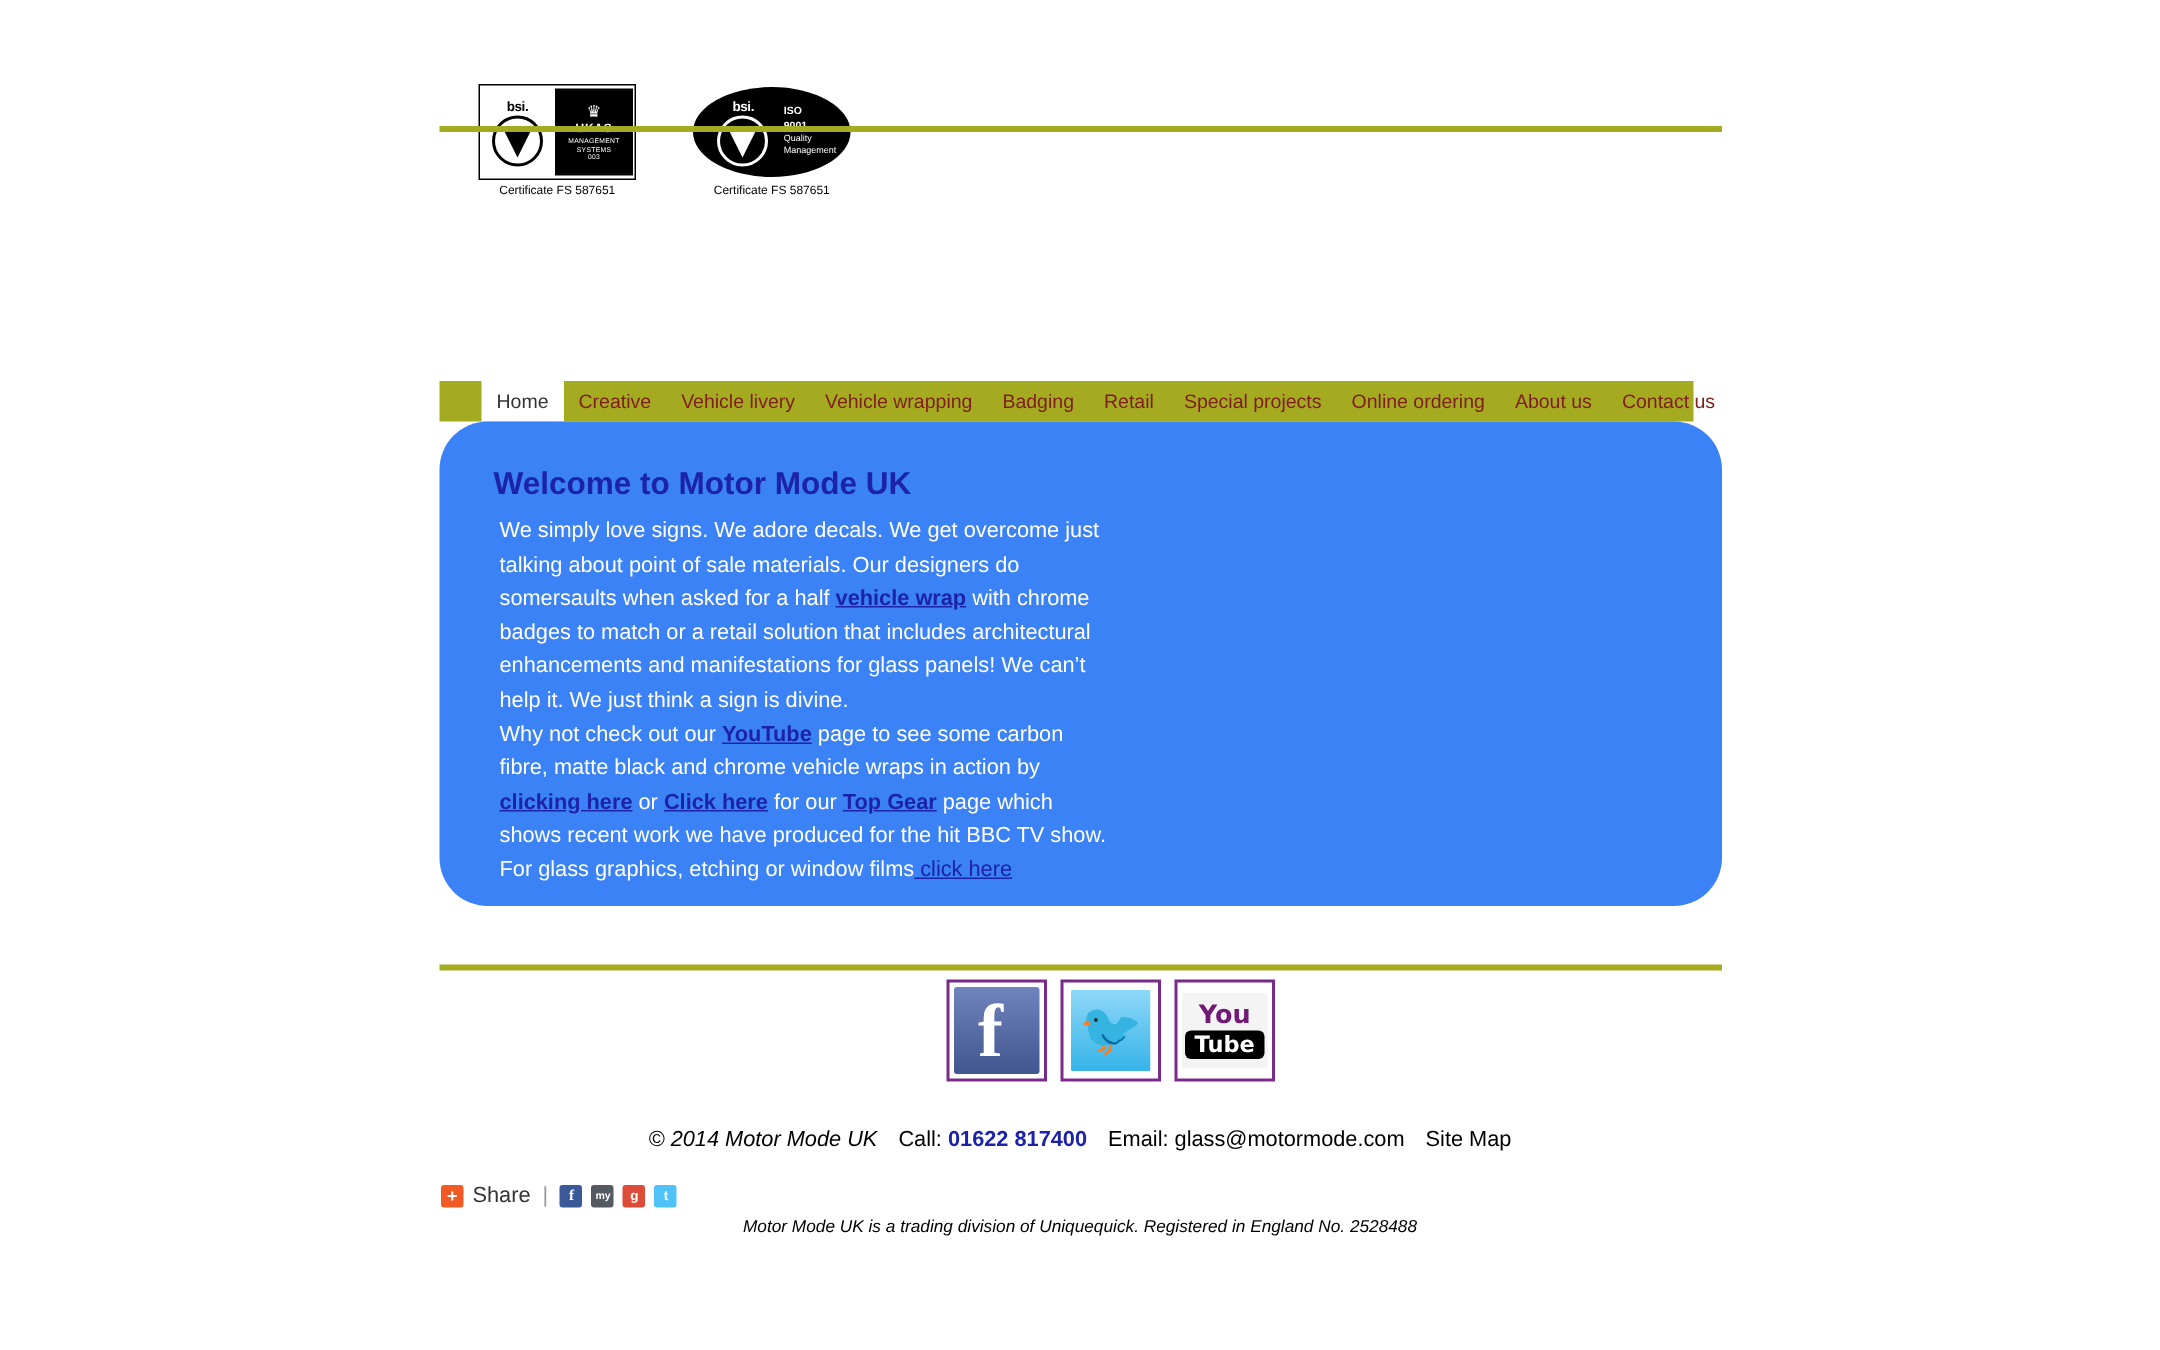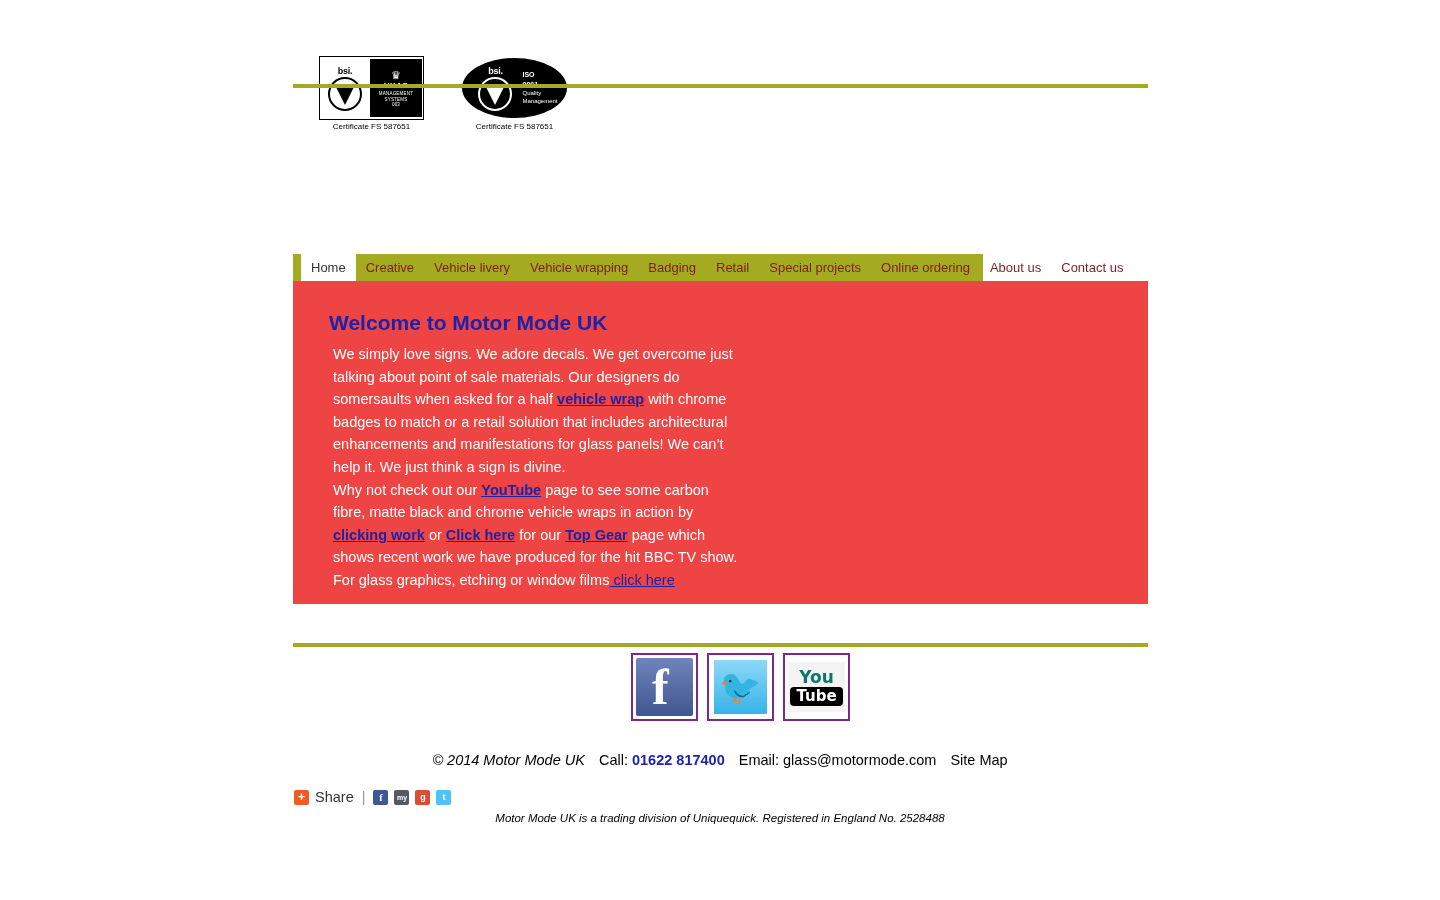--- a/index.html
+++ b/index.html
@@ -161,26 +161,26 @@
     background: #a5ab21;
   }
   .rule-top { top: 84px; }
   .rule-bottom { top: 643px; }
 
   
   .navbar {
     position: absolute;
     left: 293px;
     top: 254px;
-    width: 690px;
+    width: 836px;
     height: 27px;
     background: #a5ab21;
     display: flex;
     align-items: stretch;
-    padding-left: 8px;
+    padding-left: 28px;
   }
   .nav-item {
     color: #7f1d1d;
     font-size: 13px;
     line-height: 27px;
     padding: 0 10px;
     white-space: nowrap;
     cursor: pointer;
   }
   .nav-item.active {
@@ -188,21 +188,22 @@
     color: #333333;
   }
 
   
   .main {
     position: absolute;
     left: 293px;
     top: 281px;
     width: 855px;
     height: 323px;
-    background: #ef4444;
+    background: #3b82f6;
+    border-radius: 32px;
   }
   .welcome {
     position: absolute;
     left: 36px;
     top: 30px;
     font-size: 21px;
     font-weight: bold;
     color: #1c23a8;
   }
   .copy {
@@ -267,21 +268,21 @@
     background: #f4f4f4;
     display: flex;
     flex-direction: column;
     align-items: center;
     justify-content: center;
     gap: 1px;
   }
   .yt-you {
     font-size: 17px;
     font-weight: bold;
-    color: #0f766e;
+    color: #701a75;
     line-height: 1;
     font-family: "DejaVu Sans", sans-serif;
   }
   .yt-tube {
     background: #000000;
     color: #fff;
     font-size: 15px;
     font-weight: bold;
     padding: 0 6px;
     border-radius: 4px;
@@ -405,21 +406,21 @@
     <div class="nav-item">Special projects</div>
     <div class="nav-item">Online ordering</div>
     <div class="nav-item">About us</div>
     <div class="nav-item">Contact us</div>
   </div>
 
   <div class="main">
     <div class="welcome">Welcome to Motor Mode UK</div>
     <div class="copy">
       <span>We simply love signs. We adore decals. We get overcome just talking about point of sale materials. Our designers do somersaults when asked for a half </span><a href="#">vehicle wrap</a><span> with chrome badges to match or a retail solution that includes architectural enhancements and manifestations for glass panels! We can’t help it. We just think a sign is divine.</span><br>
-      <span>Why not check out our </span><a href="#">YouTube</a><span> page to see some carbon fibre, matte black and chrome vehicle wraps in action by </span><a href="#">clicking work</a><span> or </span><a href="#">Click here</a><span> for our </span><a href="#">Top Gear</a><span> page which shows recent work we have produced for the hit BBC TV show.</span><br>
+      <span>Why not check out our </span><a href="#">YouTube</a><span> page to see some carbon fibre, matte black and chrome vehicle wraps in action by </span><a href="#">clicking here</a><span> or </span><a href="#">Click here</a><span> for our </span><a href="#">Top Gear</a><span> page which shows recent work we have produced for the hit BBC TV show.</span><br>
       <span>For glass graphics, etching or window films</span><a href="#" class="plain"> click here</a>
     </div>
   </div>
 
   <div class="rule rule-bottom"></div>
 
   <div class="social">
     <div class="social-tile">
       <div class="fb-glyph">f</div>
     </div>

